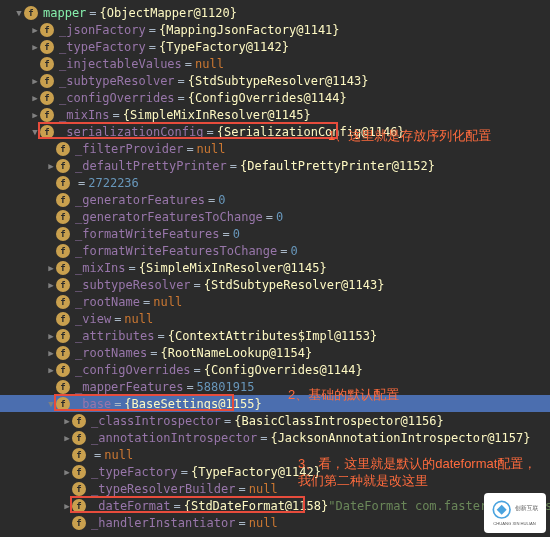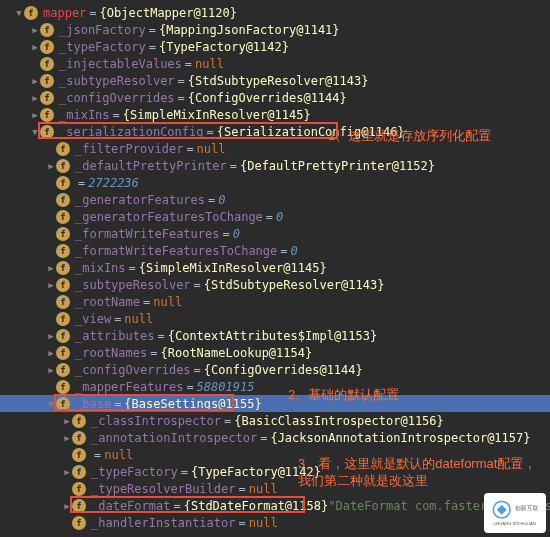--- a/index.html
+++ b/index.html
@@ -45,21 +45,21 @@
     display: inline-flex;
     align-items: center;
     justify-content: center;
     margin-right: 5px;
     flex-shrink: 0;
   }
   .fname { color: #9876aa; }
   .eq { color: #a9b7c6; margin: 0 3px; }
   .val-obj { color: #fef9c3; }
   .val-lit { color: #cc7832; }
-  .val-num { color: #6897bb; font-style: italic; }
+  .val-num { color: #6897bb; }
   .val-str { color: #6a8759; }
   .box-red {
     position: absolute;
     border: 2px solid #e74c3c;
     pointer-events: none;
     z-index: 5;
   }
   .annot {
     position: absolute;
     color: #ff6b3d;
@@ -86,21 +86,21 @@
   .wtext { font-size: 7px; fill: #555; font-family: sans-serif; }
 </style>
 </head>
 <body>
 
 <div class="tree" id="tree">
     <div class="row">
       <span class="indent" style="width: 14px;"></span>
       <span class="arrow open"></span>
       <span class="icon">f</span>
-      <span class="fname" style="color: #ef4444;">mapper</span>
+      <span class="fname" style="color: #86efac;">mapper</span>
       <span class="eq"> = </span>
       <span class="val-obj">{ObjectMapper@1120}</span>
     </div>
     <div class="row">
       <span class="indent" style="width: 30px;"></span>
       <span class="arrow closed"></span>
       <span class="icon">f</span>
       <span class="fname">_jsonFactory</span>
       <span class="eq"> = </span>
       <span class="val-obj">{MappingJsonFactory@1141}</span>

